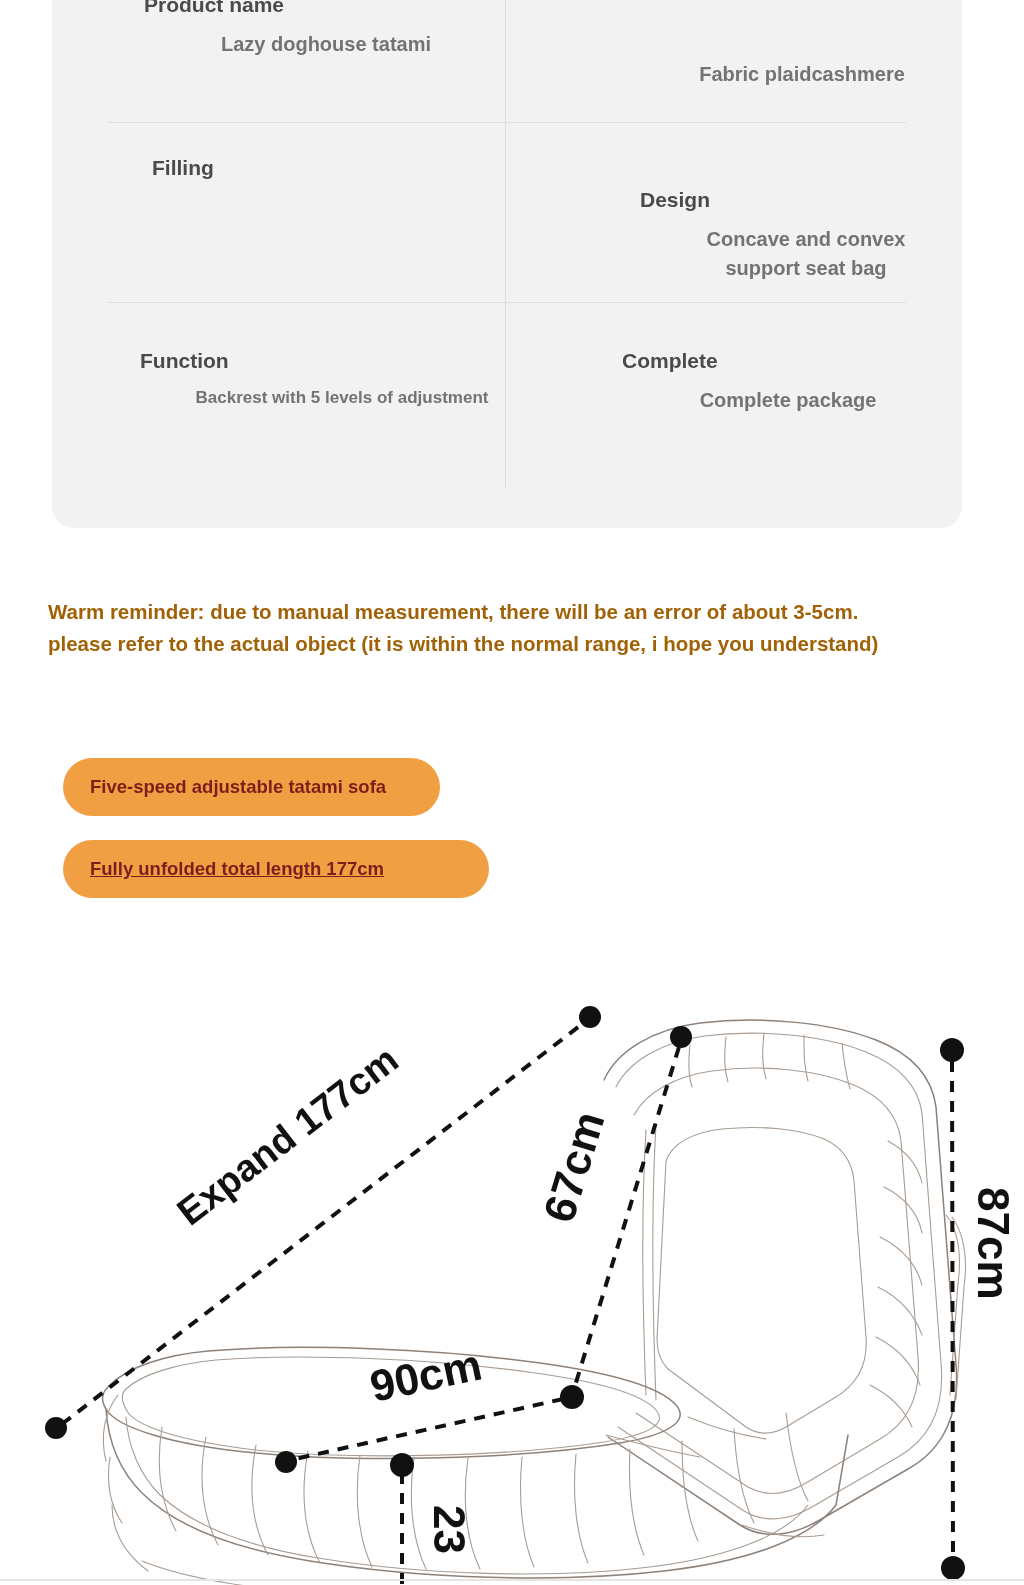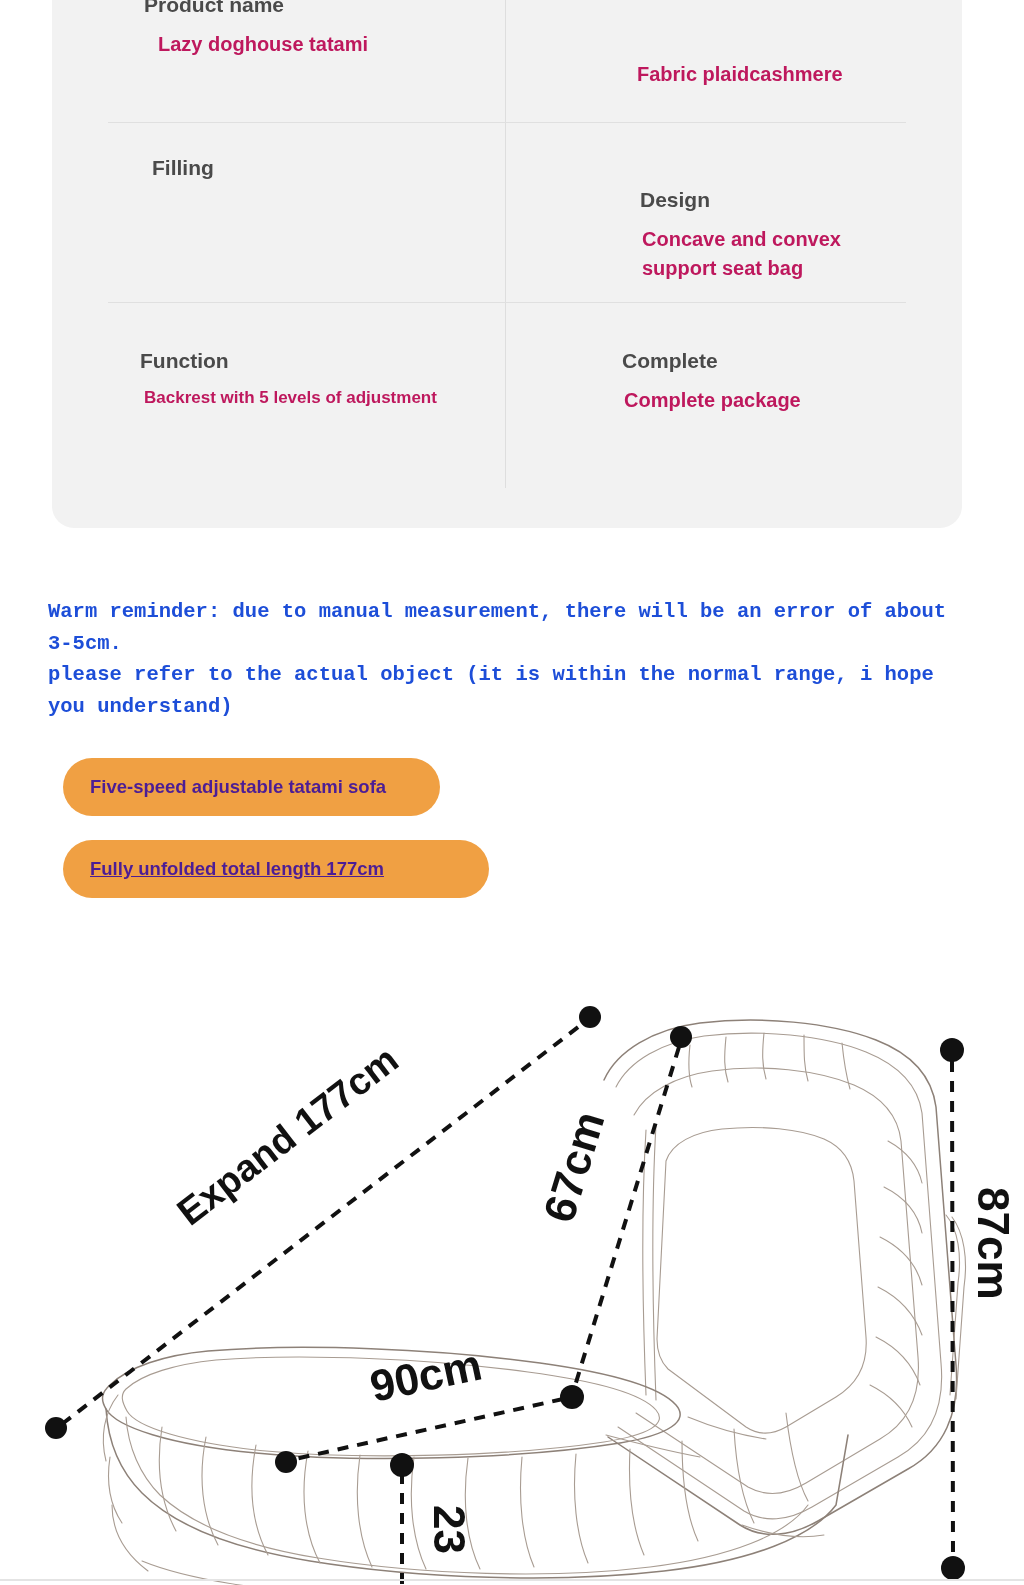--- a/index.html
+++ b/index.html
@@ -56,24 +56,25 @@
   .cell-label {
     font-weight: bold;
     font-size: 21px;
     color: #4a4a4a;
     line-height: 1.25;
     white-space: pre-line;
   }
   .cell-value {
     font-weight: bold;
     font-size: 20px;
-    color: #be185d;
+    color: #737373;
     line-height: 1.42;
     margin-top: 12px;
     white-space: pre-line;
+    text-align: center;
   }
   .cell-value.small { font-size: 17px; }
 
   
   .cell.r1c1 { left: 92px;  top: 52px;  width: 350px; }
   .cell.r1c2 { left: 585px; top: 76px;  width: 330px; }
   
   .cell.r2c1 { left: 100px; top: 215px; width: 350px; }
   .cell.r2c2 { left: 588px; top: 215px; width: 330px; margin-top: 32px; }
   
@@ -89,32 +90,31 @@
 
   
   .warm-reminder {
     position: absolute;
     left: 48px;
     top: 596px;
     width: 930px;
     font-size: 20.5px;
     font-weight: bold;
     line-height: 1.54;
-    color: #1d4ed8;
+    color: #a16207;
     white-space: pre-line;
     text-align: left;
-    font-family: Liberation Mono, monospace;
   }
 
   
   .badge {
     position: absolute;
     background: #f0a043;
     border-radius: 30px;
-    color: #4c1d95;
+    color: #7f1d1d;
     font-weight: bold;
     font-size: 18.5px;
     display: flex;
     align-items: center;
     box-sizing: border-box;
     padding-left: 27px;
   }
   .badge.b1 {
     left: 63px;  top: 758px;  width: 377px; height: 58px;
   }

